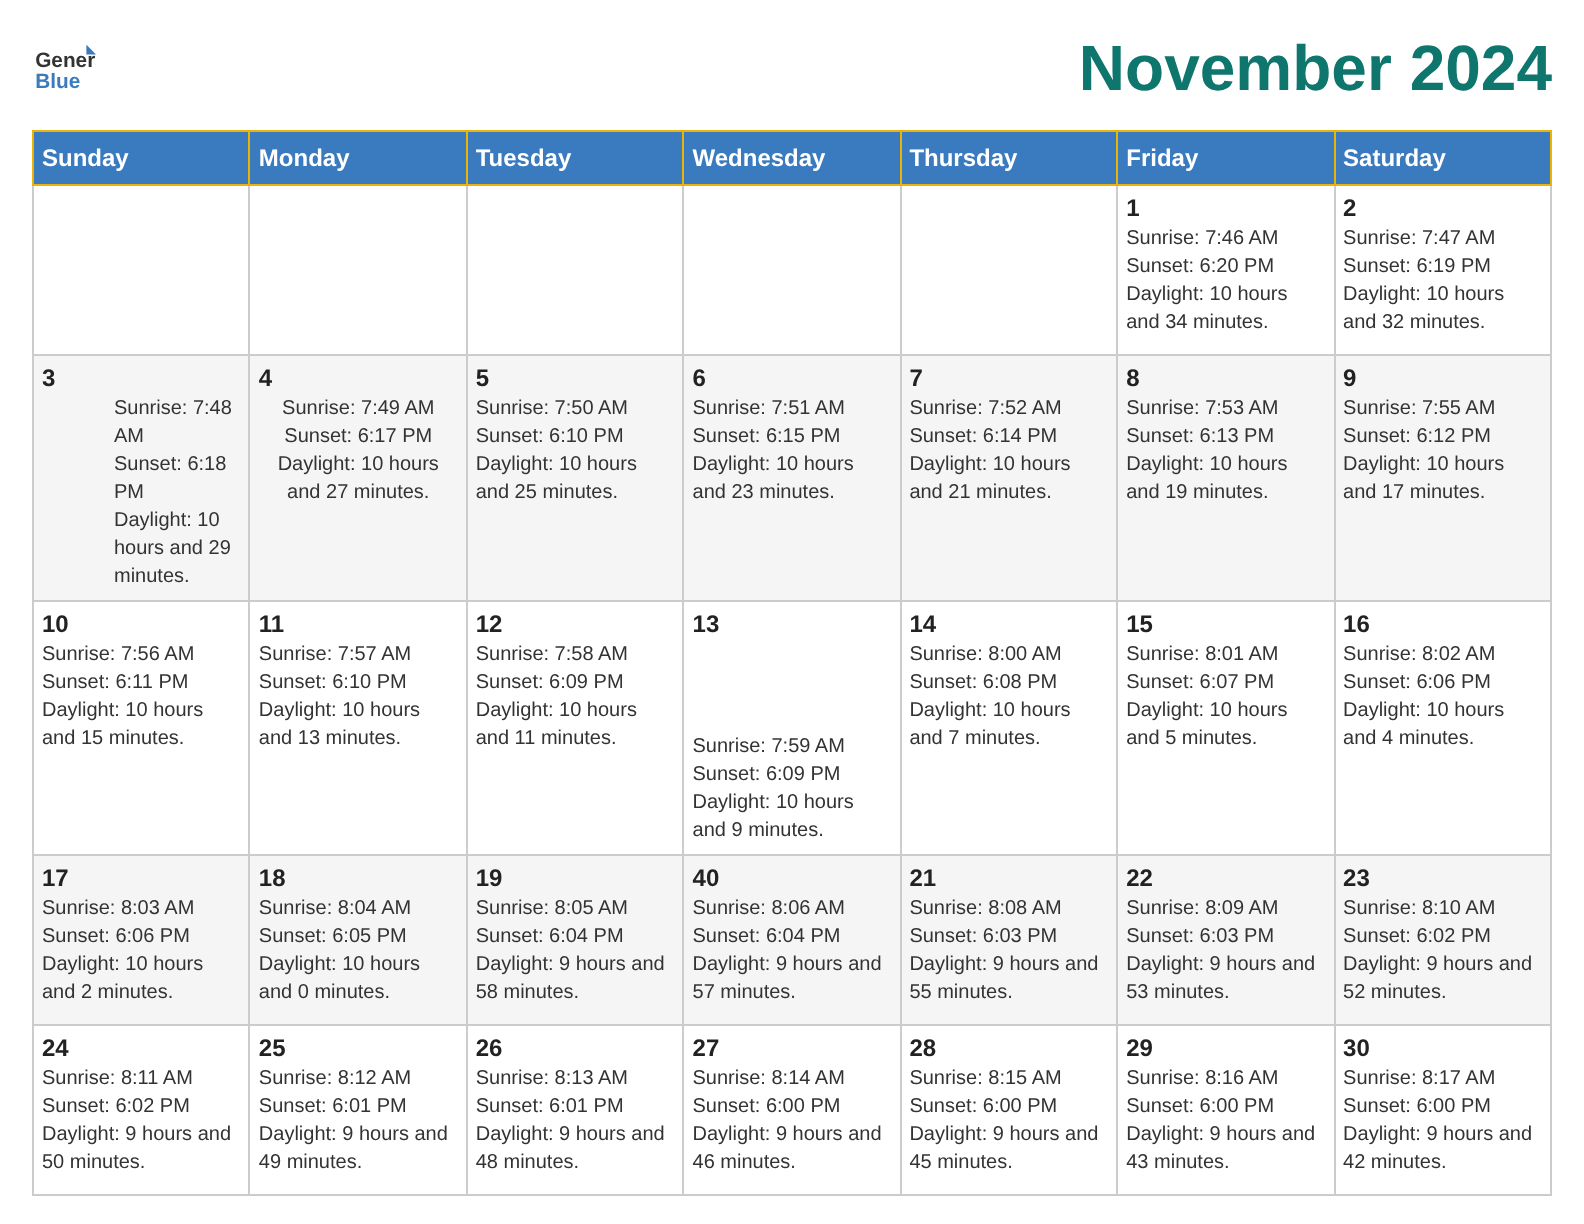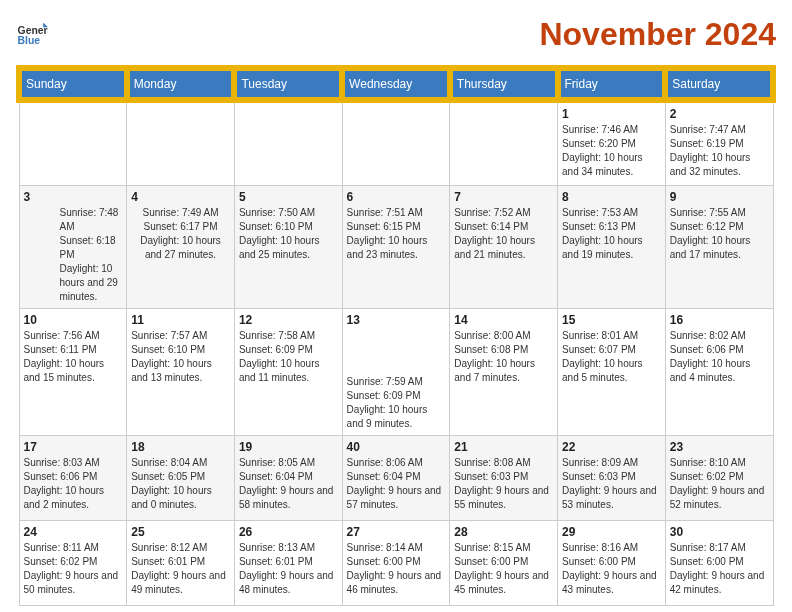--- a/index.html
+++ b/index.html
@@ -24,42 +24,42 @@
     .logo-icon {
       width: 32px;
       height: 32px;
     }
     .title-block {
       text-align: right;
     }
     .month-year {
       font-size: 32px;
       font-weight: bold;
-      color: #c2410c;
+      color: #0f766e;
     }
     .location {
       font-size: 14px;
       color: #444;
       margin-top: 2px;
     }
     .calendar {
       width: 100%;
       border-collapse: collapse;
       font-size: 11px;
     }
     .calendar thead tr {
       background-color: #3a7abf;
       color: #fff;
     }
     .calendar thead th {
       padding: 6px 4px;
       text-align: left;
       font-size: 12px;
-      font-weight: normal;
-      border: 6px solid #eab308;
+      font-weight: bold;
+      border: 1px solid #eab308;
     }
     .calendar tbody td {
       border: 1px solid #ccc;
       vertical-align: top;
       padding: 4px;
       height: 85px;
       width: calc(100% / 7);
       background: #fff;
     }
     .calendar tbody tr:nth-child(even) td {

